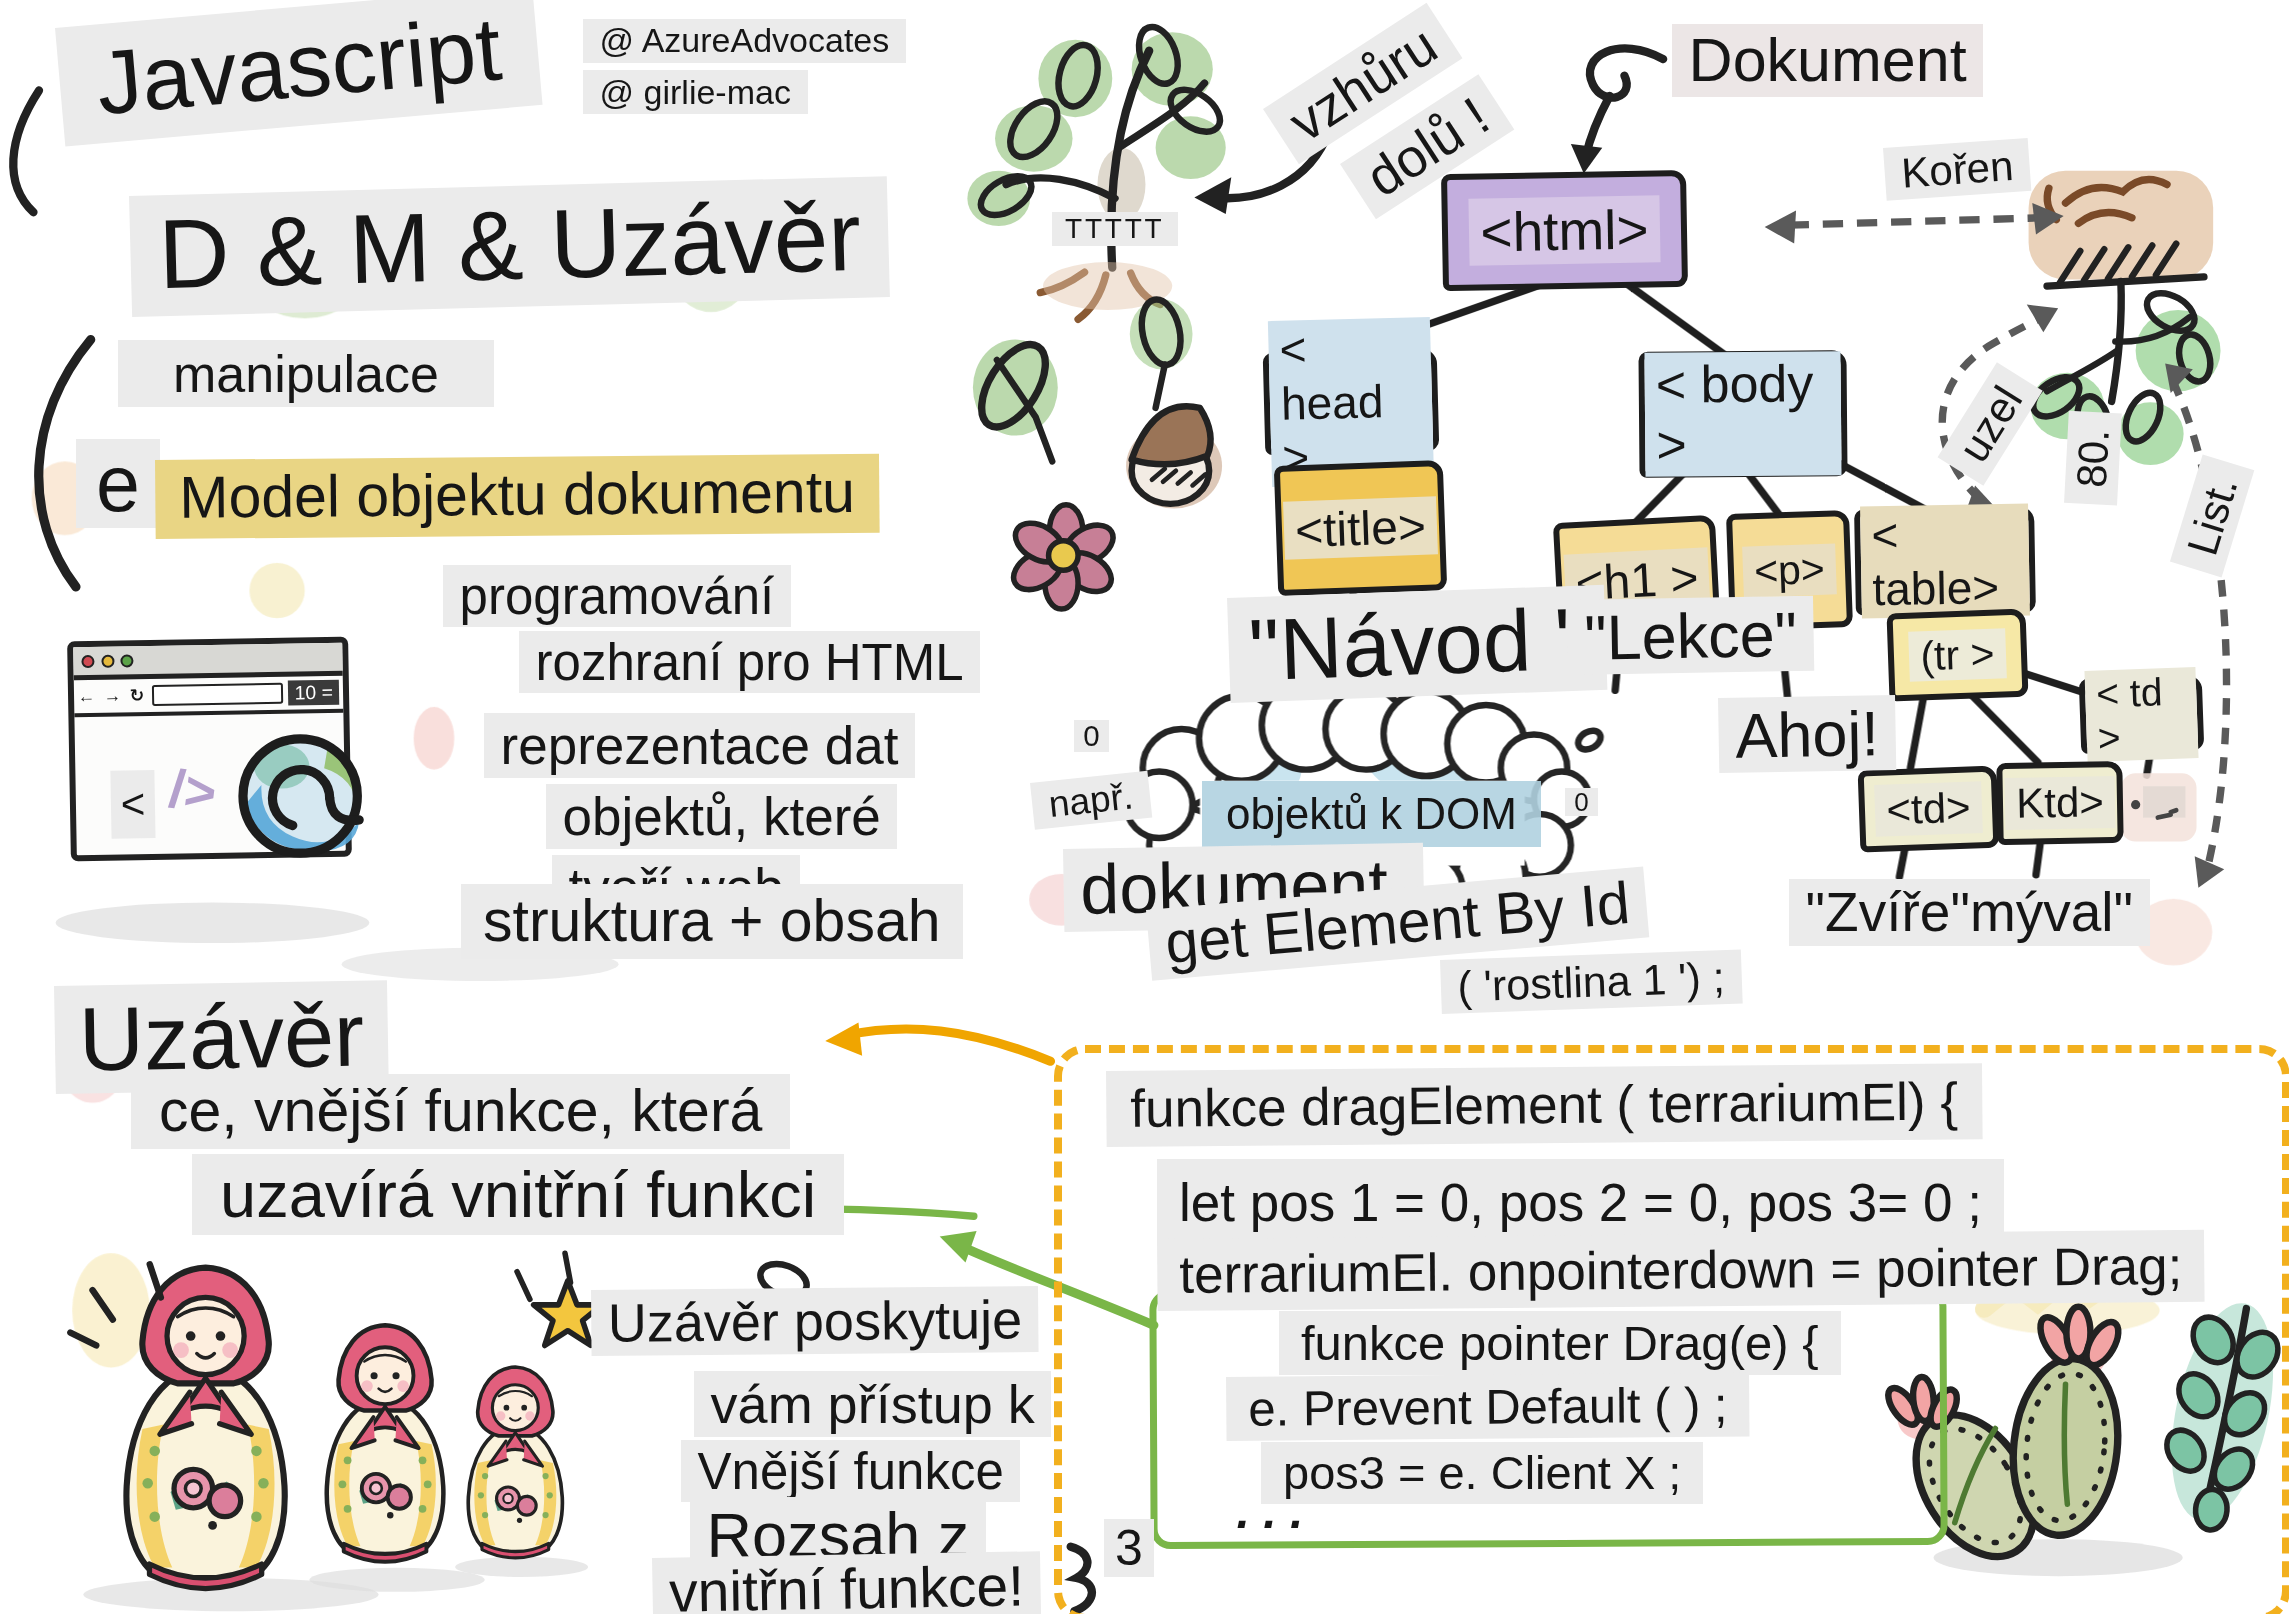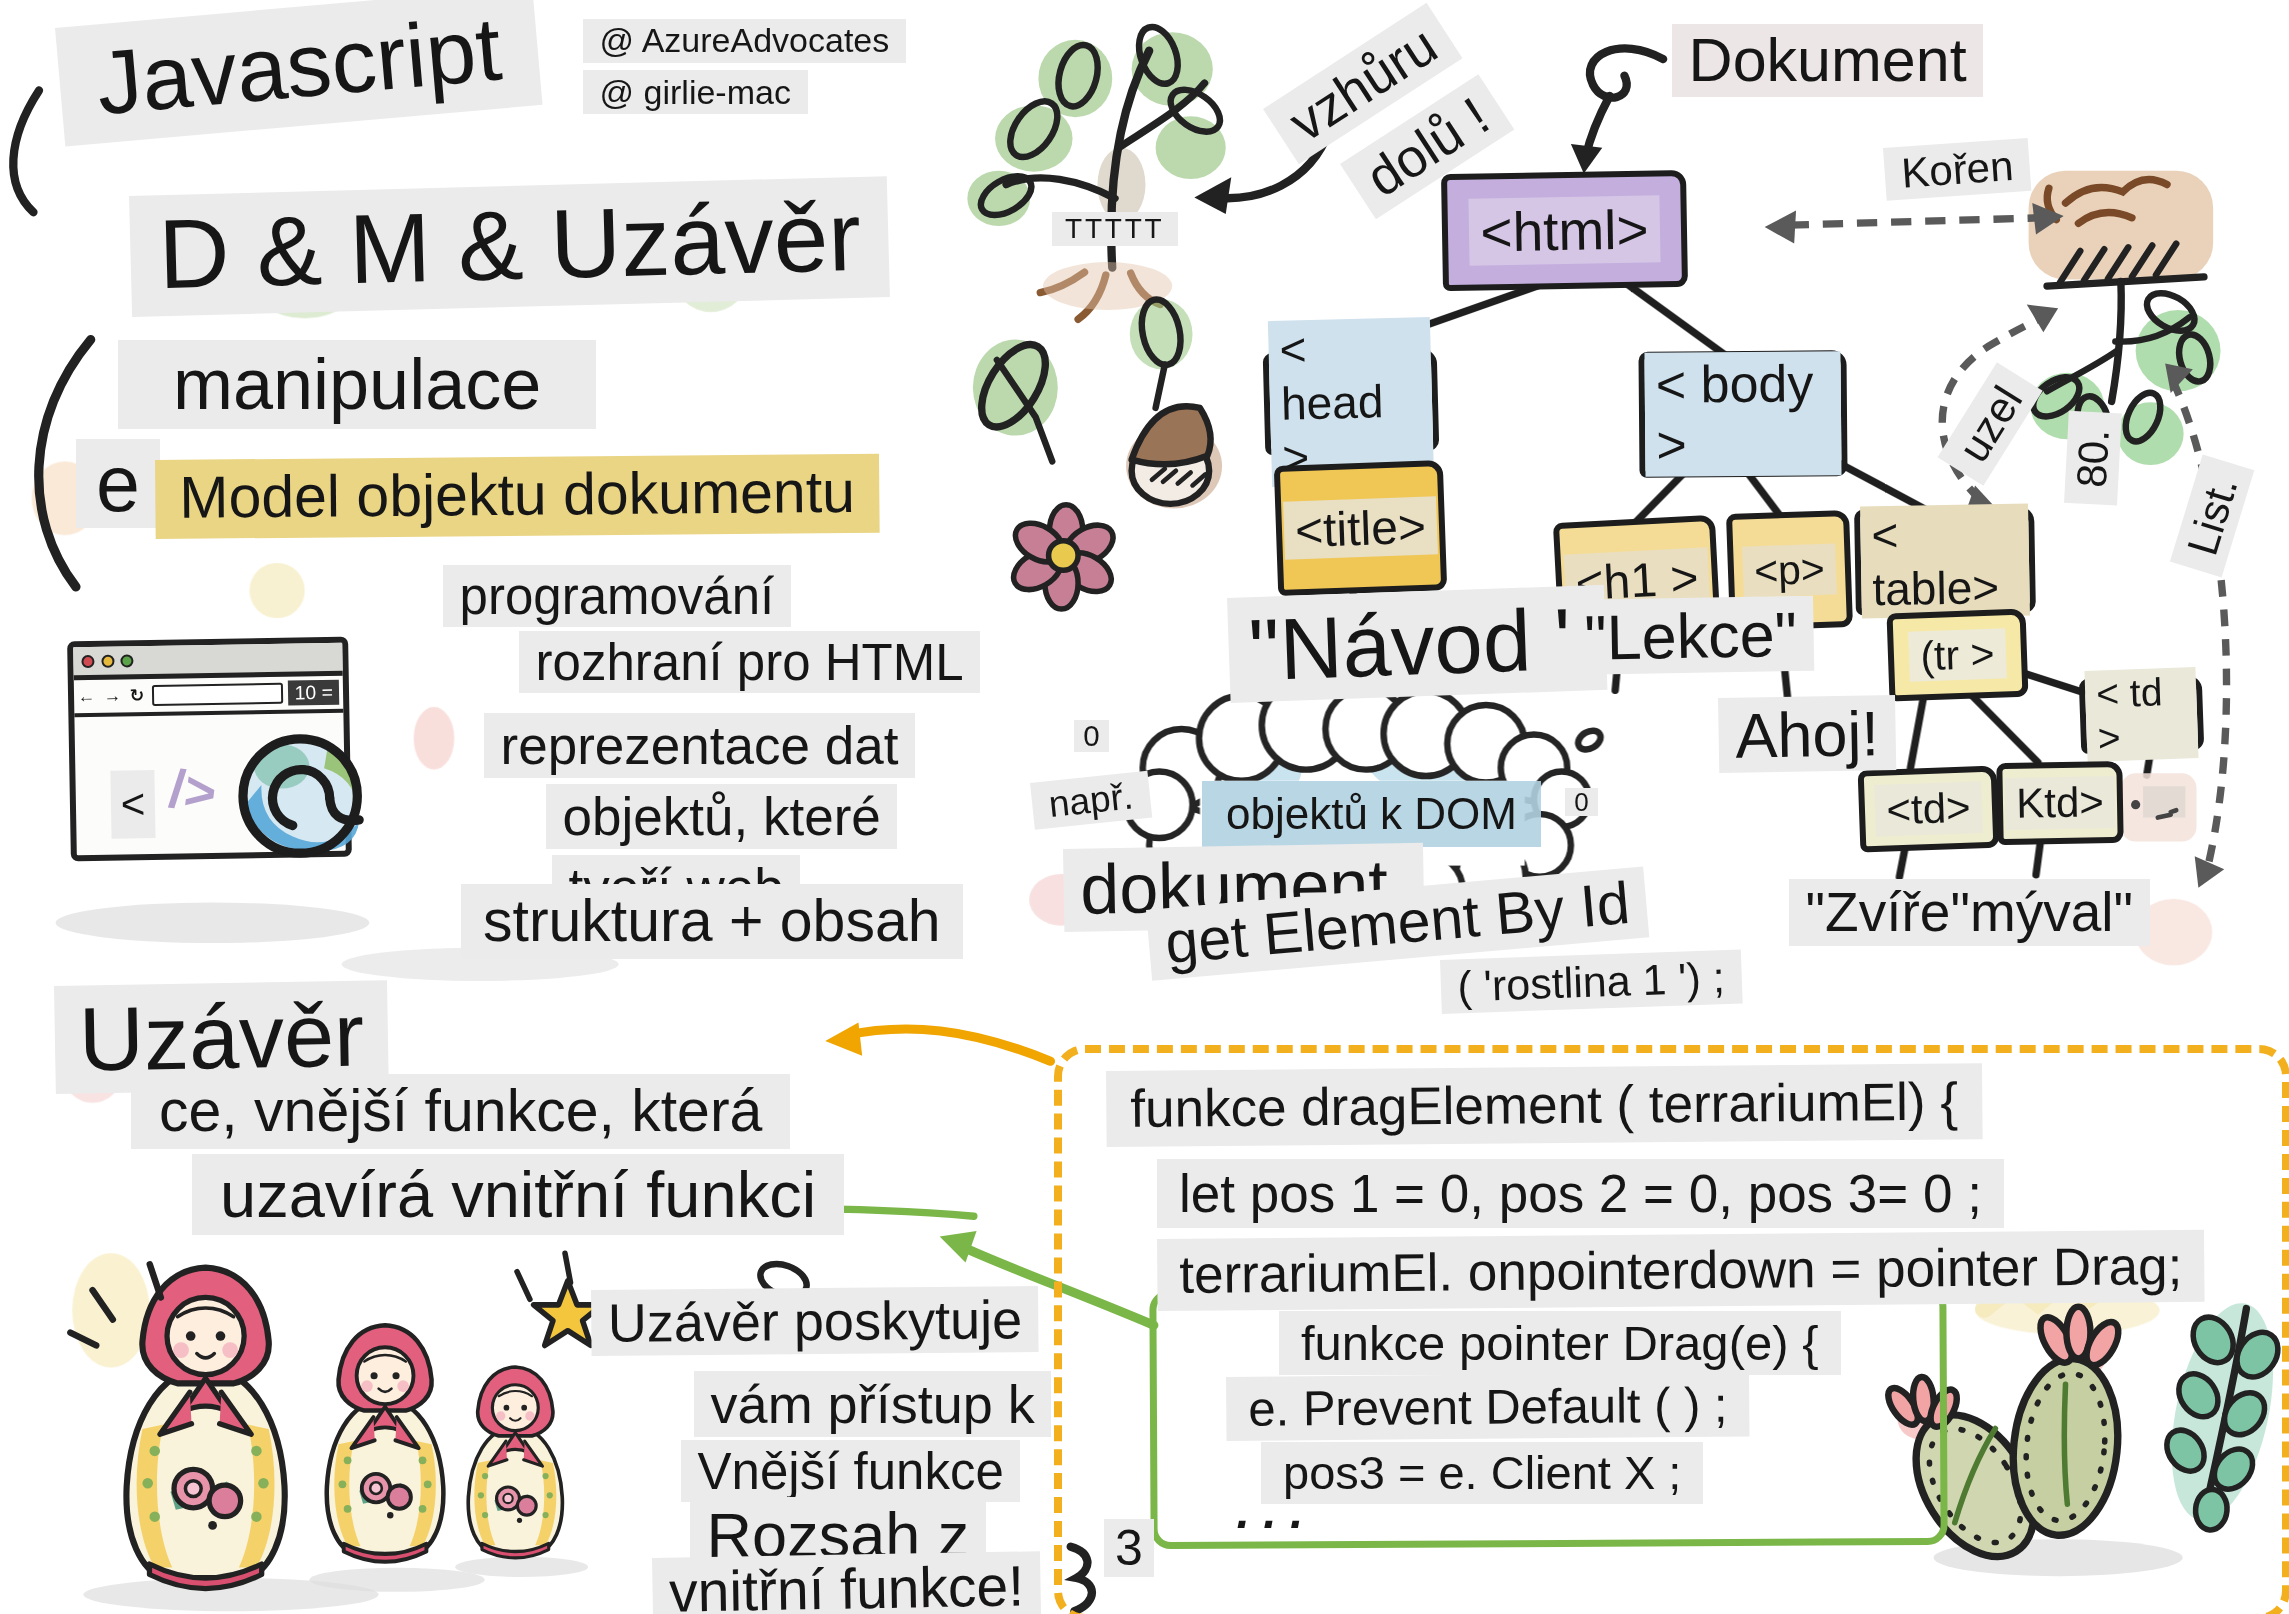--- a/index.html
+++ b/index.html
@@ -328,21 +328,21 @@
   <ellipse cx="68" cy="58" rx="30" ry="24" fill="#7fc0ad" opacity="0.7"></ellipse>
   <circle cx="88" cy="90" r="62" fill="none" stroke="#1d1d1d" stroke-width="10"></circle>
   <path d="M120,92 a31,31 0 1 0 -40,30" fill="none" stroke="#1d1d1d" stroke-width="10" stroke-linecap="round"></path>
   <path d="M120,92 q2,28 32,24" fill="none" stroke="#1d1d1d" stroke-width="10" stroke-linecap="round"></path>
 </svg>
 
 <div class="lbl" style="left:55px;top:28px;font-size:90px;padding:11px 37px;transform:rotate(-5deg);">Javascript</div>
 <div class="lbl" style="left:583px;top:18.5px;font-size:34px;">@ AzureAdvocates</div>
 <div class="lbl" style="left:583px;top:70px;font-size:34px;">@ girlie-mac</div>
 <div class="lbl" style="left:129px;top:196px;font-size:98px;padding:7.4px 28px;transform:rotate(-1.5deg);">D &amp; M &amp; Uzávěr</div>
-<div class="lbl" style="left:118px;top:340px;font-size:72px;padding:5.5px 55px;">manipulace</div>
+<div class="lbl" style="left:118px;top:340px;font-size:52px;padding:5.5px 55px;">manipulace</div>
 <div class="lbl" style="left:76px;top:439px;font-size:79px;padding:1.8px 20px;">e</div>
 <div class="lbl bg-yellow" style="left:155px;top:460px;font-size:59px;padding:7.4px 24px;transform:rotate(-0.5deg);">Model objektu dokumentu</div>
 
 <div class="lbl" style="left:443px;top:565px;font-size:51px;">programování</div>
 <div class="lbl" style="left:484px;top:713px;font-size:53px;">reprezentace dat</div>
 <div class="lbl" style="left:519px;top:631px;font-size:51px;">rozhraní pro HTML</div>
 <div class="lbl" style="left:546px;top:784px;font-size:53px;">objektů, které</div>
 <div class="lbl" style="left:552px;top:855px;font-size:53px;">tvoří web</div>
 <div class="lbl" style="left:461px;top:884px;font-size:59px;padding:5.5px 22px;">struktura + obsah</div>
 
@@ -405,21 +405,21 @@
 <div class="lbl" style="left:54px;top:986px;font-size:90px;padding:5.5px 24px;transform:rotate(-1deg);">Uzávěr</div>
 <div class="lbl" style="left:131px;top:1074px;font-size:59px;padding:5.5px 28px;">ce, vnější funkce, která</div>
 <div class="lbl" style="left:192px;top:1154px;font-size:65px;padding:5.5px 28px;">uzavírá vnitřní funkci</div>
 <div class="lbl" style="left:591px;top:1290px;font-size:54px;transform:rotate(-0.5deg);">Uzávěr poskytuje</div>
 <div class="lbl" style="left:694px;top:1371px;font-size:54px;">vám přístup k</div>
 <div class="lbl" style="left:681px;top:1440px;font-size:51px;">Vnější funkce</div>
 <div class="lbl" style="left:690px;top:1497px;font-size:63px;">Rozsah z</div>
 <div class="lbl" style="left:652px;top:1558px;font-size:57px;transform:rotate(-1deg);">vnitřní funkce!</div>
 
 <div class="lbl" style="left:1106px;top:1071px;font-size:53px;padding:9.2px 24px;transform:rotate(-0.5deg);">funkce dragElement ( terrariumEl) {</div>
-<div class="lbl" style="left:1157px;top:1159px;font-size:53px;padding:6px 22px;">let pos 1 = 0, pos 2 = 0, pos 3= 0 ;</div>
+<div class="lbl" style="left:1157px;top:1159px;font-size:53px;padding:15px 22px;">let pos 1 = 0, pos 2 = 0, pos 3= 0 ;</div>
 <div class="lbl" style="left:1157px;top:1239px;font-size:53px;padding:7.4px 22px;transform:rotate(-0.5deg);">terrariumEl. onpointerdown = pointer Drag;</div>
 <div class="lbl" style="left:1279px;top:1311px;font-size:49px;padding:5.5px 22px;">funkce pointer Drag(e) {</div>
 <div class="lbl" style="left:1226px;top:1377px;font-size:49px;padding:5.5px 22px;transform:rotate(-0.5deg);">e. Prevent Default ( ) ;</div>
 <div class="lbl" style="left:1261px;top:1442px;font-size:47px;padding:5.5px 22px;">pos3 = e. Client X ;</div>
 <div class="lbl bg-none" style="left:1220px;top:1482px;font-size:48px;font-weight:bold;font-style:italic;">. . .</div>
 <div class="lbl" style="left:1104px;top:1519px;font-size:50px;padding:1.8px 11px;">3</div>
 
 </div>
 
 

